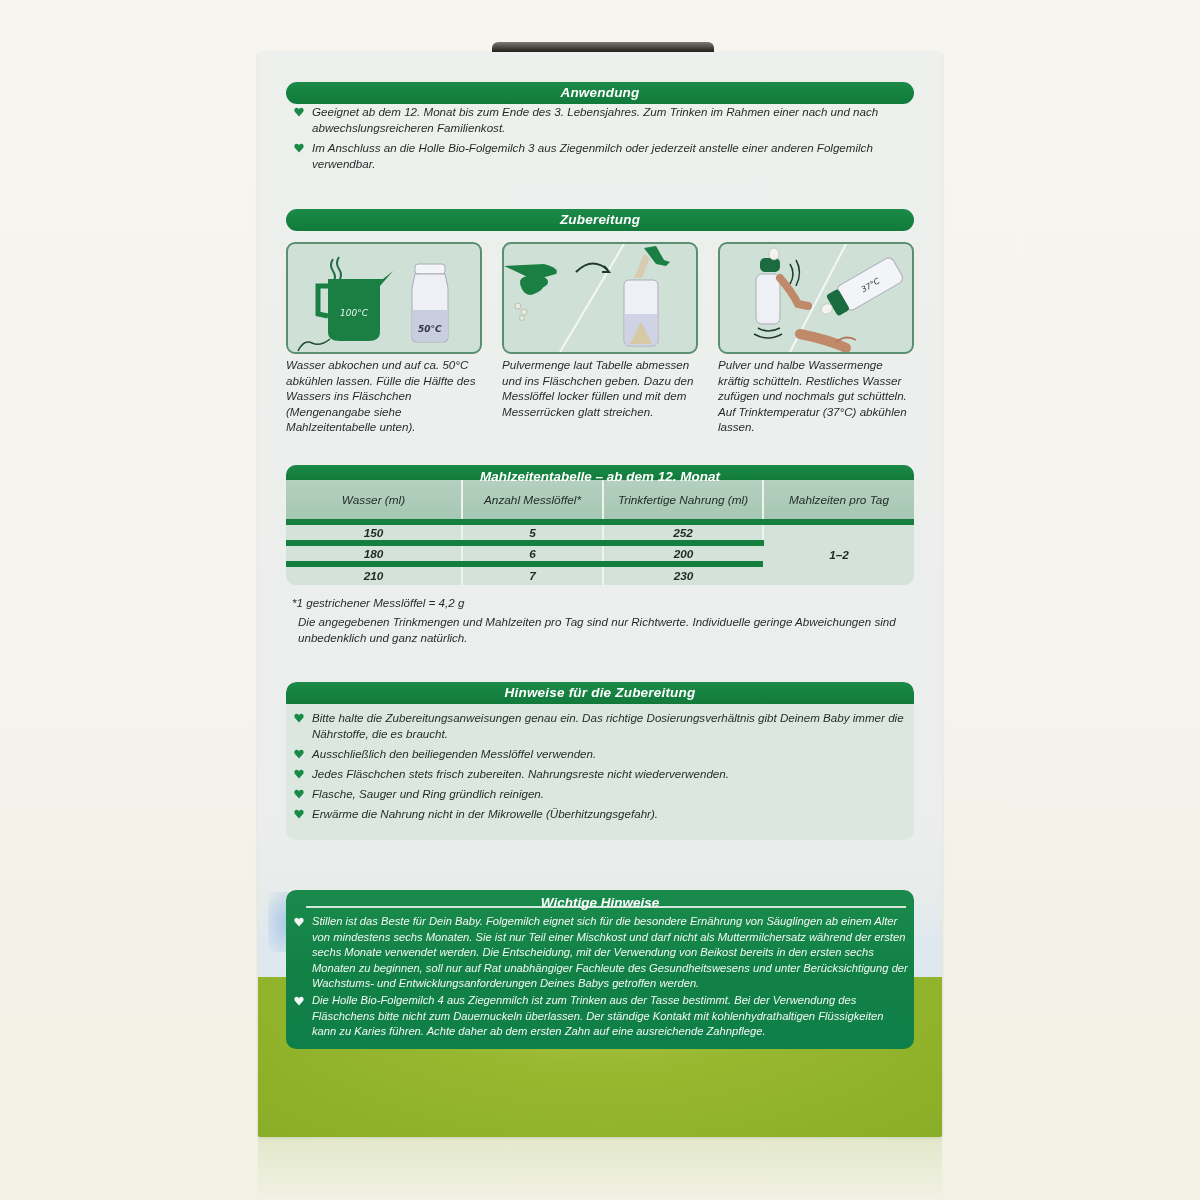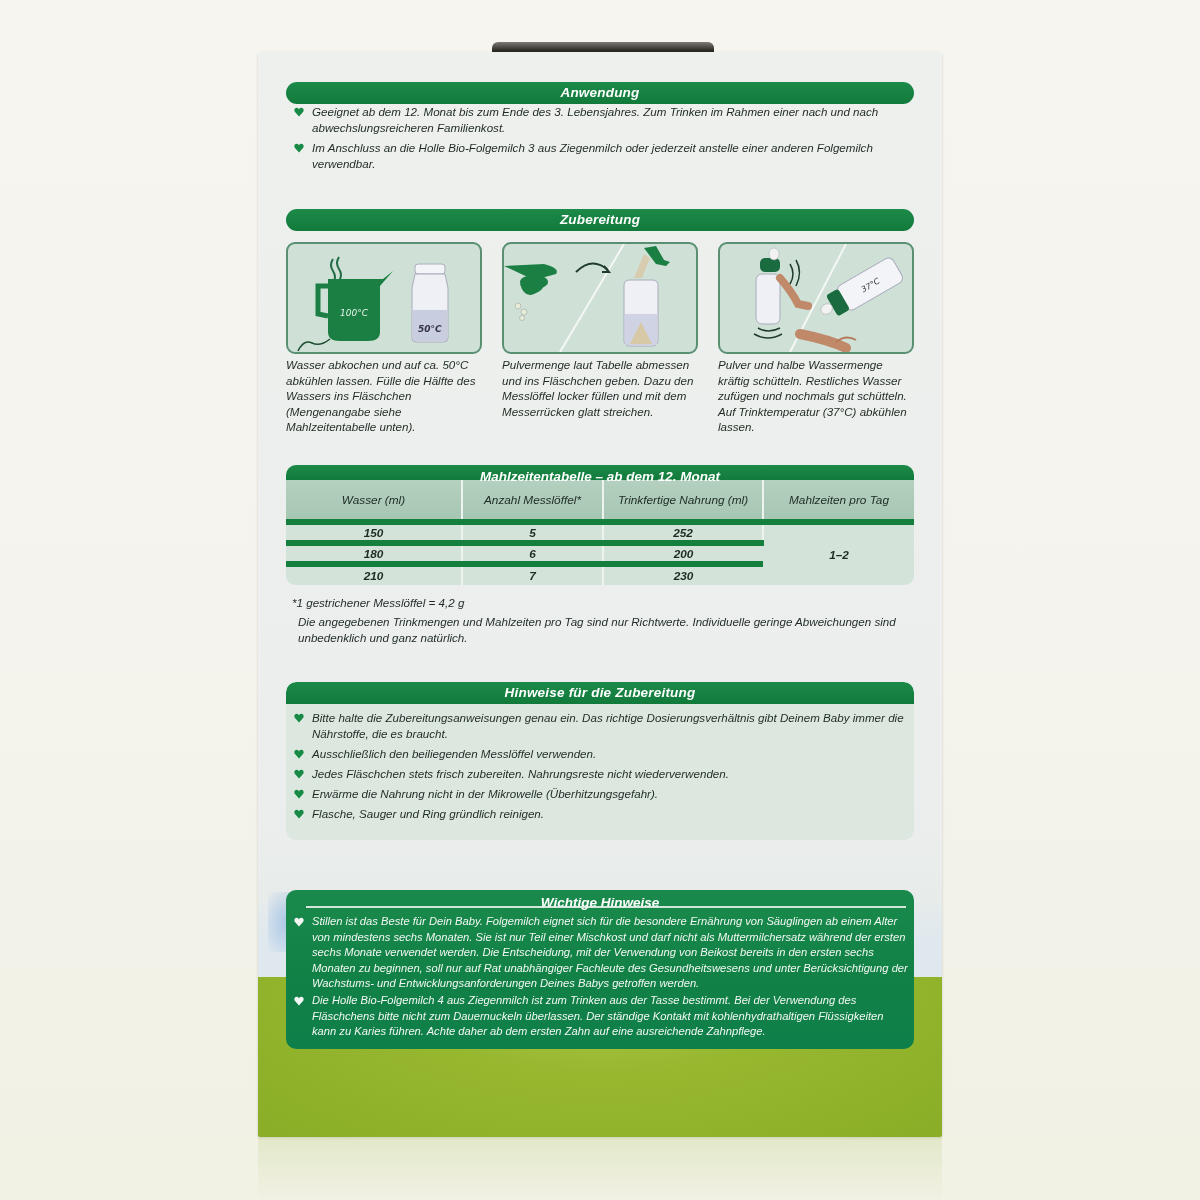--- a/index.html
+++ b/index.html
@@ -248,26 +248,26 @@
             </span><span>Ausschließlich den beiliegenden Messlöffel verwenden.</span></li>
         <li><span class="heart">
               <svg viewBox="0 0 10 10">
                 <path d="M5 9.5 L1 5 C-0.5 3 0.8 0.5 2.8 0.7 C3.9 0.8 4.6 1.6 5 2.4 C5.4 1.6 6.1 0.8 7.2 0.7 C9.2 0.5 10.5 3 9 5 Z" fill="#178a45"></path>
               </svg>
             </span><span>Jedes Fläschchen stets frisch zubereiten. Nahrungsreste nicht wiederverwenden.</span></li>
         <li><span class="heart">
               <svg viewBox="0 0 10 10">
                 <path d="M5 9.5 L1 5 C-0.5 3 0.8 0.5 2.8 0.7 C3.9 0.8 4.6 1.6 5 2.4 C5.4 1.6 6.1 0.8 7.2 0.7 C9.2 0.5 10.5 3 9 5 Z" fill="#178a45"></path>
               </svg>
+            </span><span>Flasche, Sauger und Ring gründlich reinigen.</span></li>
+        <li><span class="heart">
+              <svg viewBox="0 0 10 10">
+                <path d="M5 9.5 L1 5 C-0.5 3 0.8 0.5 2.8 0.7 C3.9 0.8 4.6 1.6 5 2.4 C5.4 1.6 6.1 0.8 7.2 0.7 C9.2 0.5 10.5 3 9 5 Z" fill="#178a45"></path>
+              </svg>
             </span><span>Erwärme die Nahrung nicht in der Mikrowelle (Überhitzungsgefahr).</span></li>
-        <li><span class="heart">
-              <svg viewBox="0 0 10 10">
-                <path d="M5 9.5 L1 5 C-0.5 3 0.8 0.5 2.8 0.7 C3.9 0.8 4.6 1.6 5 2.4 C5.4 1.6 6.1 0.8 7.2 0.7 C9.2 0.5 10.5 3 9 5 Z" fill="#178a45"></path>
-              </svg>
-            </span><span>Flasche, Sauger und Ring gründlich reinigen.</span></li>
       </ul>
     </div>
   </div>
 
   <div class="section" style="top:838px;">
     <div class="panel-dark">
       <div class="dark-title">Wichtige Hinweise</div>
       <div class="rule"></div>
       <ul class="bullets" style="margin-top:0;">
         <li><span class="heart">

